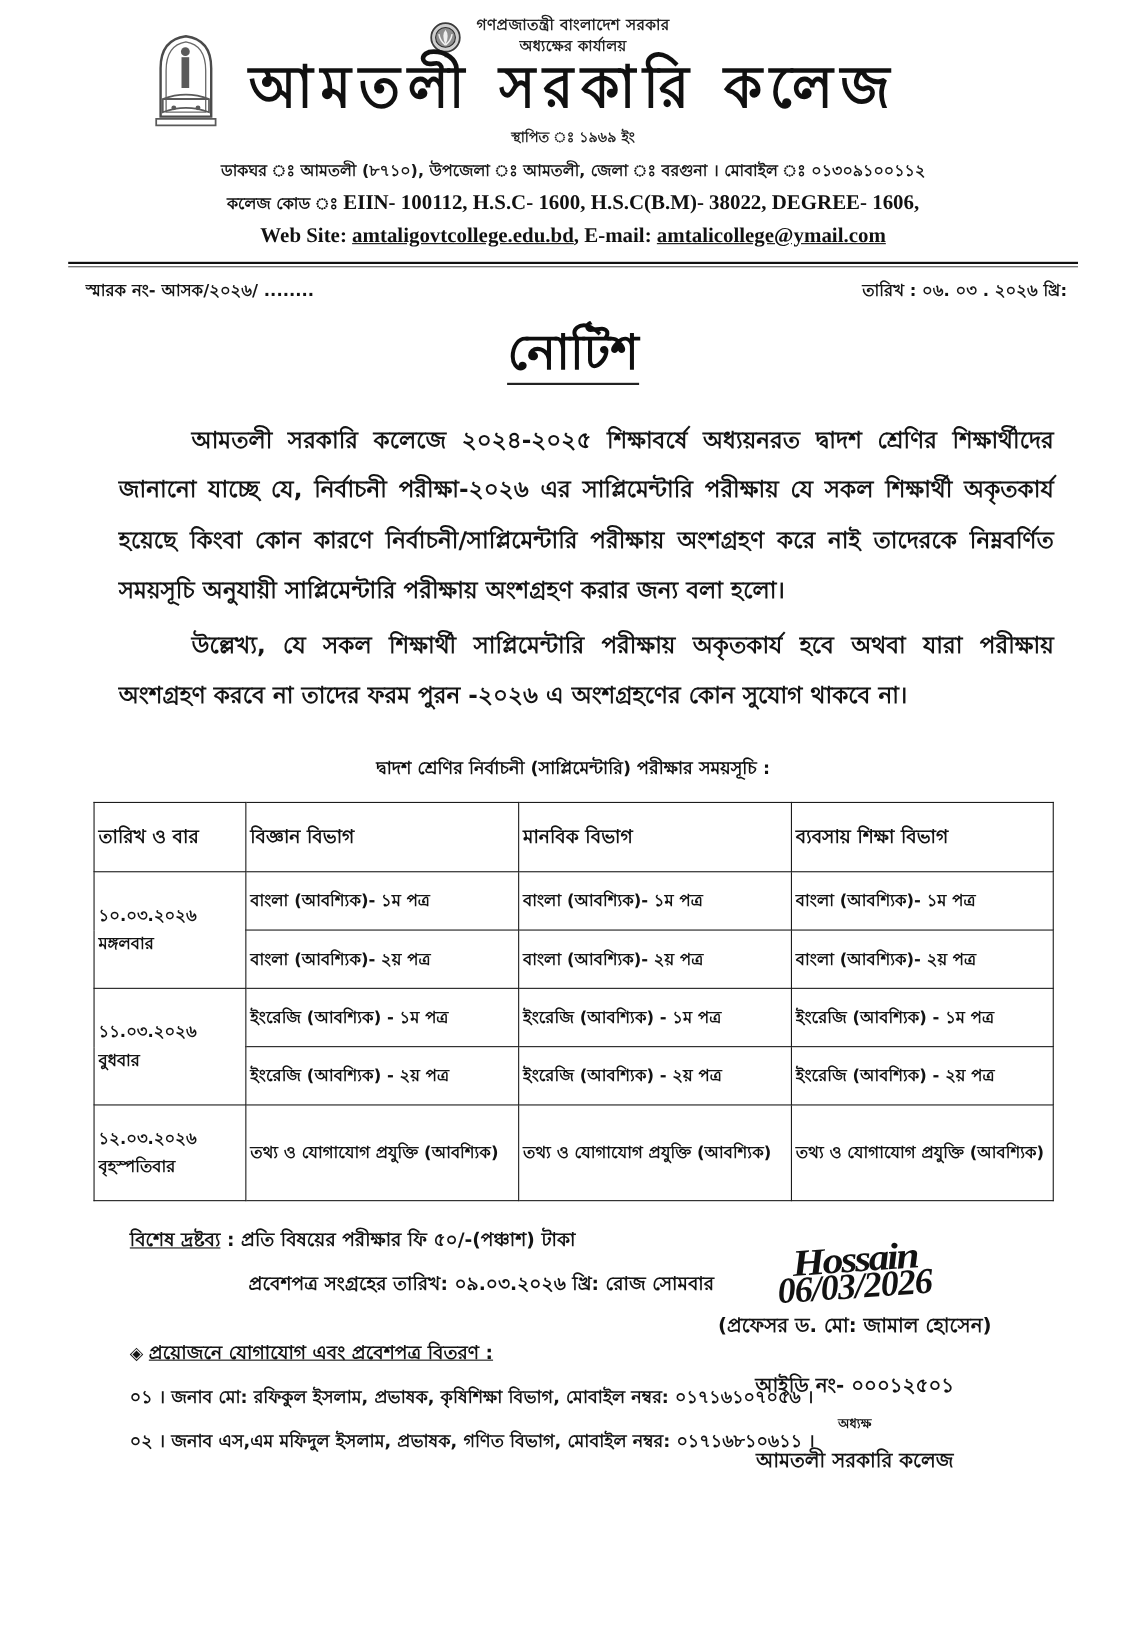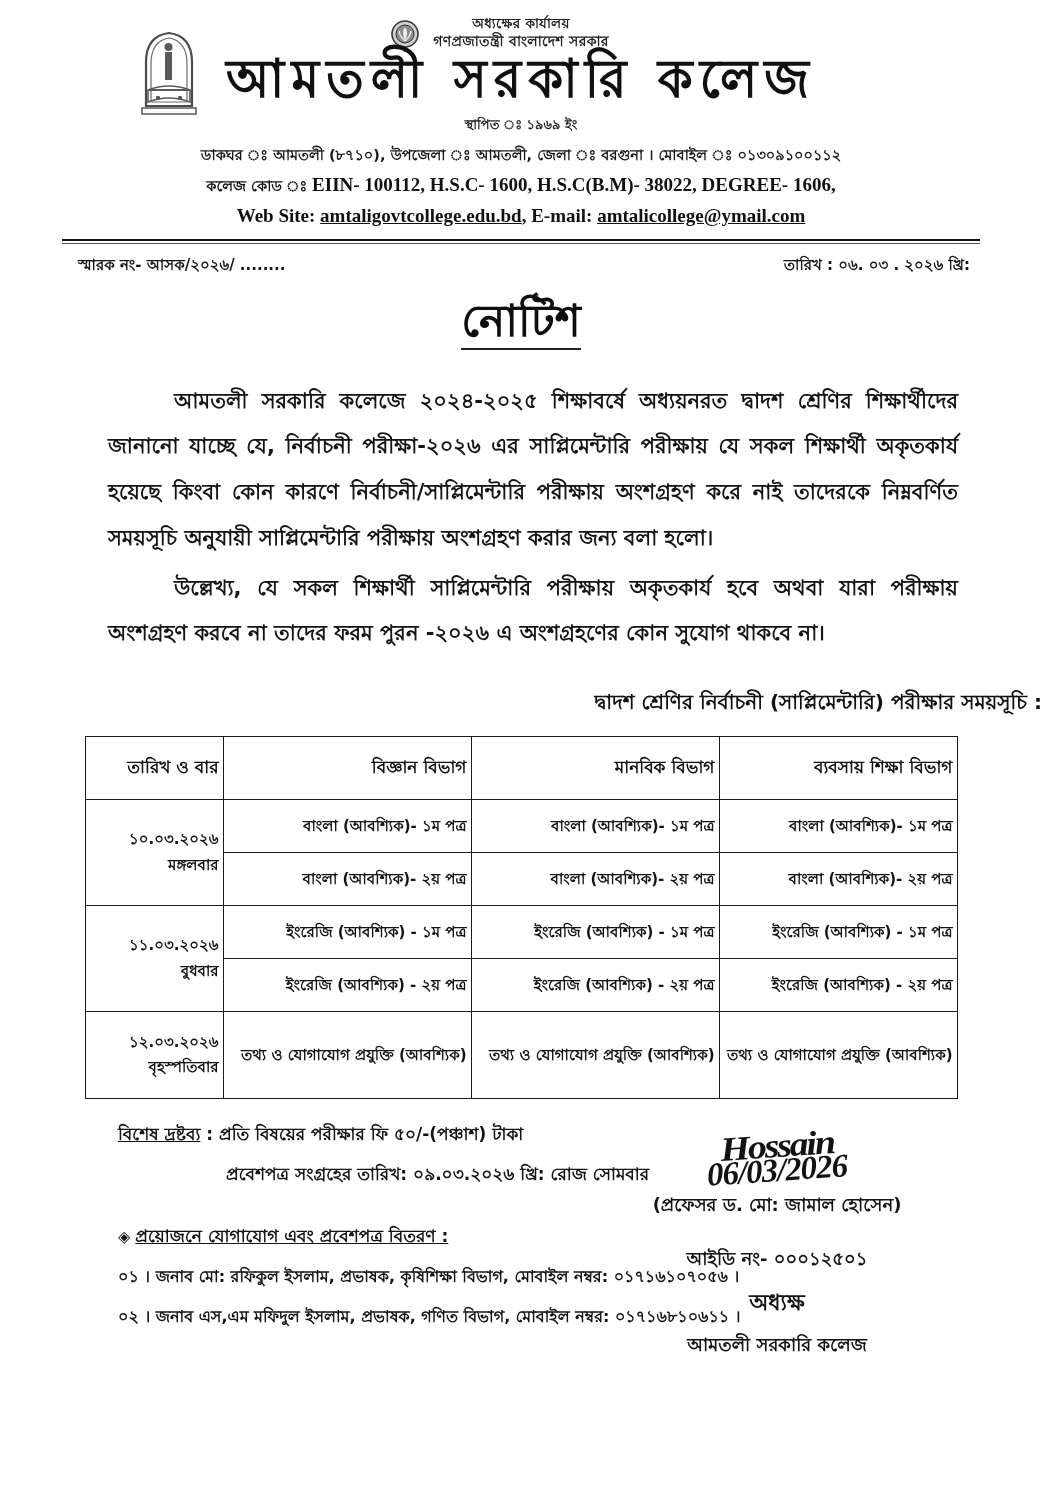--- a/index.html
+++ b/index.html
@@ -173,24 +173,24 @@
     line-height: 2.18;
     text-align: justify;
     text-indent: 66px;
     color: #141414;
     margin: 0;
   }
   .para + .para { margin-top: 4px; }
 
   
   .sched-heading {
-    text-align: right;
+    text-align: center;
     margin-top: 30px;
     font-family: "DejaVu Sans", sans-serif;
-    font-size: 20px;
+    font-size: 16px;
     font-weight: 700;
     color: #111;
   }
   .sched-sub {
     text-align: center;
     margin-top: 9px;
     font-family: "DejaVu Sans", sans-serif;
     font-size: 16px;
     font-weight: 700;
     color: #161616;
@@ -201,21 +201,21 @@
     border-collapse: collapse;
     margin: 16px auto 0 auto;
     width: 872px;
     table-layout: fixed;
   }
   table.schedule th,
   table.schedule td {
     border: 1.6px solid #1c1c1c;
     font-family: "DejaVu Sans", sans-serif;
     font-weight: 700;
-    text-align: right;
+    text-align: left;
     color: #131313;
     padding: 6px 4px;
   }
   table.schedule th {
     font-size: 17px;
     height: 50px;
     vertical-align: middle;
   }
   table.schedule td {
     font-size: 15px;
@@ -286,21 +286,21 @@
     font-size: 33px;
     font-style: italic;
     letter-spacing: -1px;
     color: #121212;
     margin-top: -10px;
     transform: rotate(-4deg);
     white-space: nowrap;
   }
   .sig-name { font-size: 18px; margin-top: 2px; }
   .sig-id { font-size: 18px; margin-top: 23px; }
-  .sig-role { font-size: 22px; margin-top: 9px; }
+  .sig-role { font-size: 12px; margin-top: 9px; }
   .sig-inst { font-size: 18px; margin-top: 9px; }
   .sig-place { font-size: 18px; margin-top: 9px; }
 </style>
 </head>
 <body>
 
 <div class="page">
 
   <div class="header">
 
@@ -323,22 +323,22 @@
       <svg viewBox="0 0 34 36" width="34" height="36" aria-hidden="true">
         <circle cx="17" cy="16" r="13" fill="#cfcfcf" stroke="#3a3a3a" stroke-width="1.6"></circle>
         <circle cx="17" cy="16" r="9" fill="#8e8e8e" stroke="#2f2f2f" stroke-width="1"></circle>
         <path d="M17 9 Q13 14 17 23 Q21 14 17 9 Z" fill="#efefef"></path>
         <path d="M11 13 Q12 19 17 23" fill="none" stroke="#efefef" stroke-width="1.4"></path>
         <path d="M23 13 Q22 19 17 23" fill="none" stroke="#efefef" stroke-width="1.4"></path>
         <path d="M17 29 L17 34" stroke="#3a3a3a" stroke-width="1.6"></path>
       </svg>
     </div>
 
+    <div class="gov-line">গণপ্রজাতন্ত্রী বাংলাদেশ সরকার</div>
     <div class="gov-line second">অধ্যক্ষের কার্যালয়</div>
-    <div class="gov-line">গণপ্রজাতন্ত্রী বাংলাদেশ সরকার</div>
 
     <div class="college-name">আমতলী সরকারি কলেজ</div>
     <div class="established">স্থাপিত ঃ ১৯৬৯ ইং</div>
     <div class="addr-line">ডাকঘর ঃ আমতলী  (৮৭১০), উপজেলা ঃ আমতলী, জেলা ঃ বরগুনা । মোবাইল ঃ ০১৩০৯১০০১১২</div>
 
     <div class="code-line">
       <span class="bn">কলেজ কোড ঃ</span>
       <span>EIIN- 100112, H.S.C- 1600, H.S.C(B.M)- 38022, DEGREE- 1606,</span>
     </div>
 

